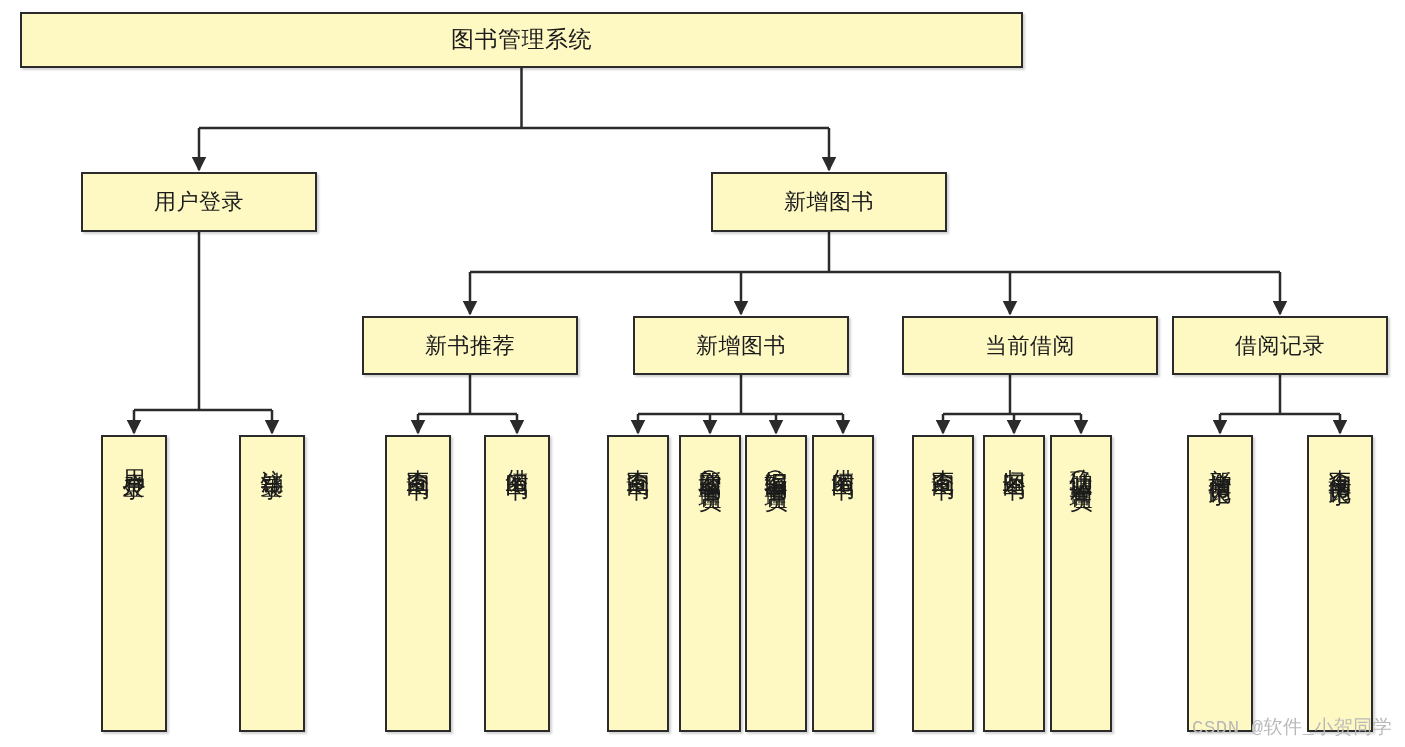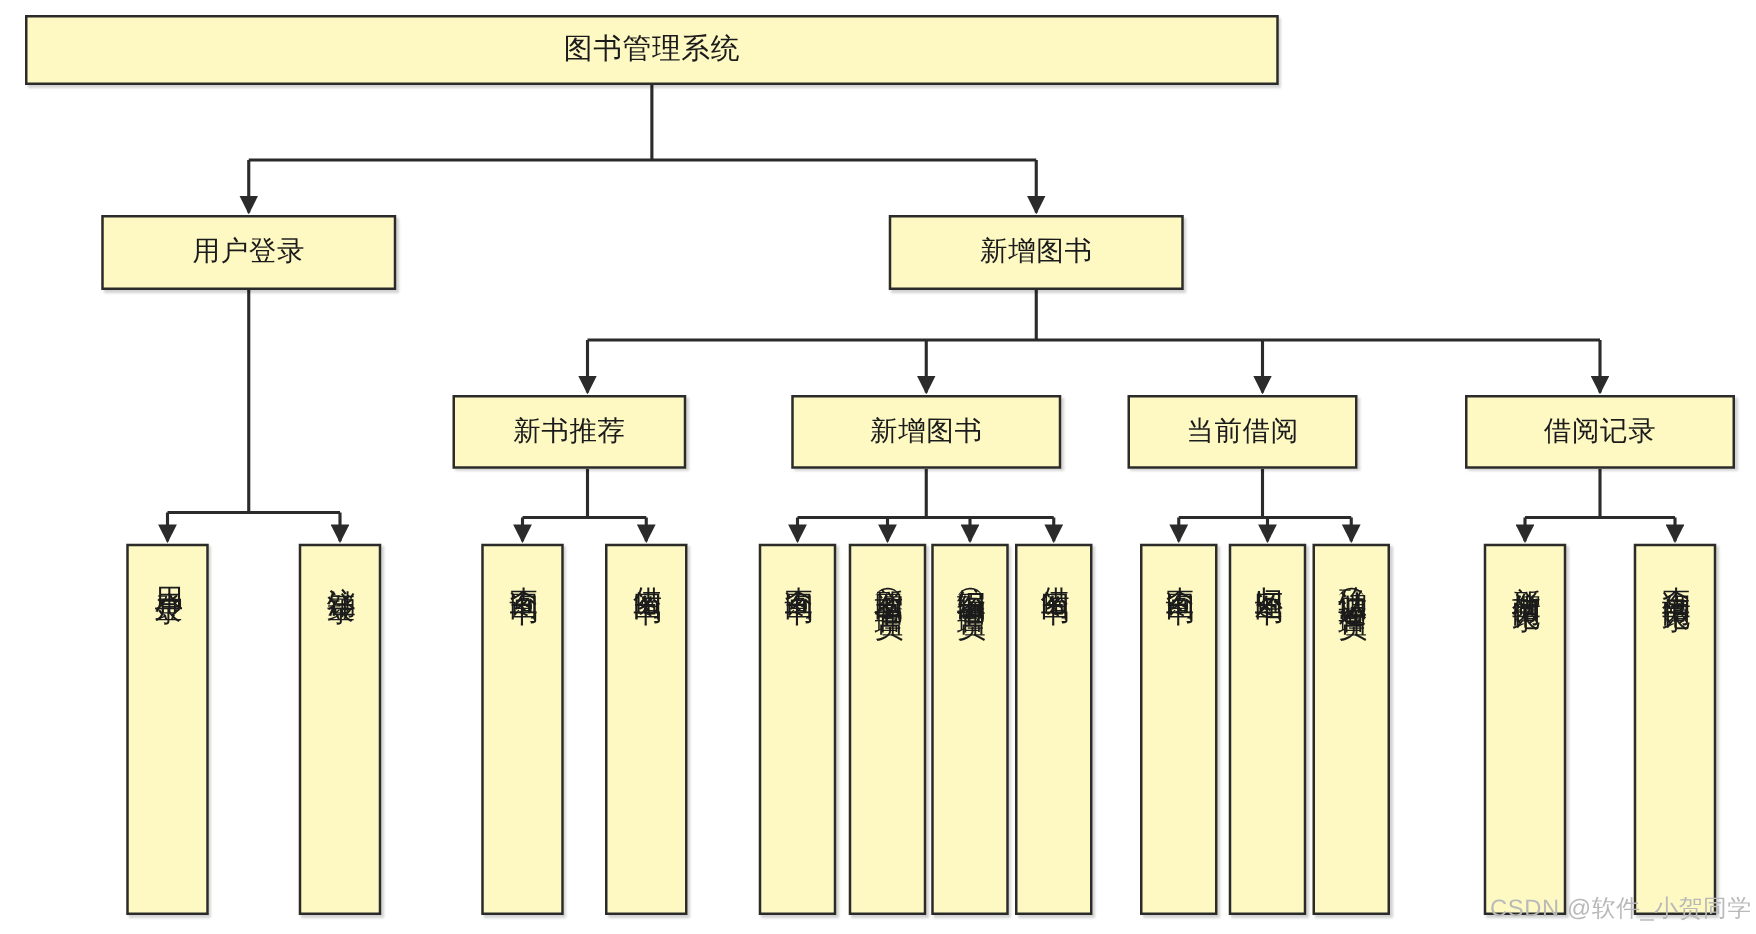--- a/index.html
+++ b/index.html
@@ -56,21 +56,21 @@
     line-height: 1;
     margin: 0 auto;
   }
   .node.root .label { font-size: 23px; }
   .watermark {
     position: absolute;
     font-size: 19px;
     color: #b9b9b9;
     white-space: nowrap;
     letter-spacing: 0.5px;
-    font-family: Liberation Sans, sans-serif;
+    font-family: Liberation Mono, monospace;
   }
 </style>
 </head>
 <body>
 
 <div id="canvas">
 
   <svg id="edges" viewBox="0 0 1405 747">
     <defs>
       <marker id="arrow" viewBox="0 0 10 10" refX="9" refY="5" markerWidth="6" markerHeight="6" orient="auto-start-reverse">
@@ -117,27 +117,27 @@
   <div id="nodes-layer">
       <div class="node horizontal root" style="left: 20px; top: 12px; width: 1003px; height: 56px;">
         <span class="label">图书管理系统</span>
       </div>
       <div class="node horizontal" style="left: 81px; top: 172px; width: 236px; height: 60px;">
         <span class="label">用户登录</span>
       </div>
       <div class="node horizontal" style="left: 711px; top: 172px; width: 236px; height: 60px;">
         <span class="label">新增图书</span>
       </div>
-      <div class="node horizontal" style="left: 362px; top: 316px; width: 187px; height: 59px;">
+      <div class="node horizontal" style="left: 362px; top: 316px; width: 216px; height: 59px;">
         <span class="label">新书推荐</span>
       </div>
       <div class="node horizontal" style="left: 633px; top: 316px; width: 216px; height: 59px;">
         <span class="label">新增图书</span>
       </div>
-      <div class="node horizontal" style="left: 902px; top: 316px; width: 184px; height: 59px;">
+      <div class="node horizontal" style="left: 902px; top: 316px; width: 256px; height: 59px;">
         <span class="label">当前借阅</span>
       </div>
       <div class="node horizontal" style="left: 1172px; top: 316px; width: 216px; height: 59px; align-items: center;">
         <span class="label">借阅记录</span>
       </div>
       <div class="node vertical" style="left: 101px; top: 435px; width: 66px; height: 297px;">
         <span class="label">用户登录</span>
       </div>
       <div class="node vertical" style="left: 239px; top: 435px; width: 66px; height: 297px;">
         <span class="label">注销登录</span>

